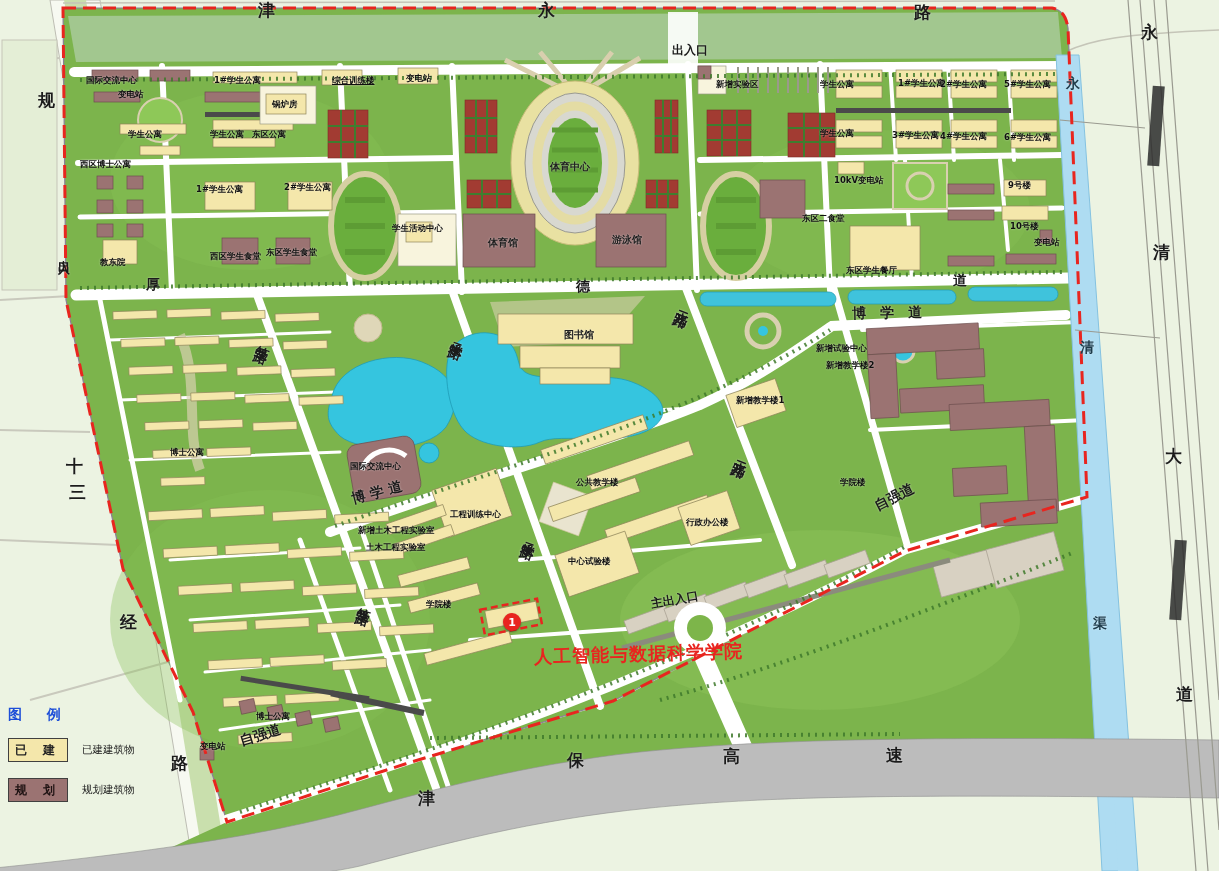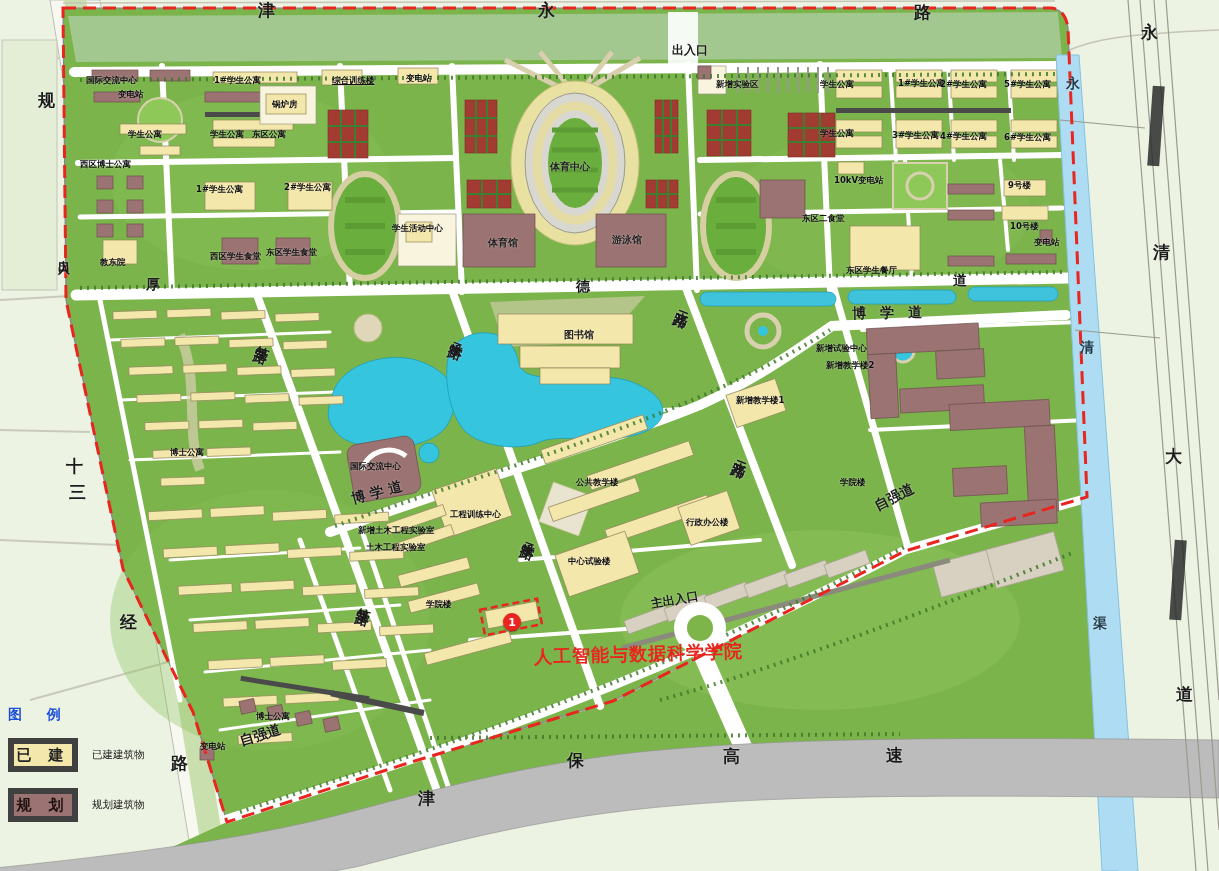--- a/index.html
+++ b/index.html
@@ -24,22 +24,22 @@
   .k-b2{font-size:10px;font-weight:700;color:#202020}
   .v{writing-mode:vertical-rl;letter-spacing:2px}
   
   .marker{position:absolute;left:503px;top:613px;width:18px;height:18px;border-radius:50%;
     background:#e8251f;color:#fff;font-size:11px;font-weight:700;display:flex;align-items:center;justify-content:center;box-shadow:0 1px 2px rgba(0,0,0,.4)}
   .red-title{position:absolute;left:534px;top:642px;color:#e8251f;font-size:18px;font-weight:700;letter-spacing:1px;transform:rotate(-1.6deg);white-space:nowrap}
   
   .legend{position:absolute;left:8px;top:706px;width:190px;}
   .legend-title{font-size:14px;font-weight:700;letter-spacing:10px;color:#1d4ed8;margin-bottom:14px}
   .legend-row{display:flex;align-items:center;margin-bottom:16px}
-  .swatch{width:58px;height:22px;border:6px solid #404040;display:flex;align-items:center;justify-content:center;
-    font-size:15px;font-weight:700;letter-spacing:6px;color:#242424;flex:none}
+  .swatch{width:58px;height:22px;border:1px solid #404040;display:flex;align-items:center;justify-content:center;
+    font-size:12px;font-weight:700;letter-spacing:6px;color:#242424;flex:none}
   .swatch.planned{color:#1e1212}
   .legend-desc{font-size:10.5px;color:#222;margin-left:14px;white-space:nowrap}
 </style>
 </head>
 <body>
 
 <div class="stage">
 <svg width="1219" height="871" viewBox="0 0 1219 871">
 
   <polygon points="50,0 100,0 245,871 194,871" fill="#f7f9f1" stroke="#bdbdb3" stroke-width="1"></polygon>

